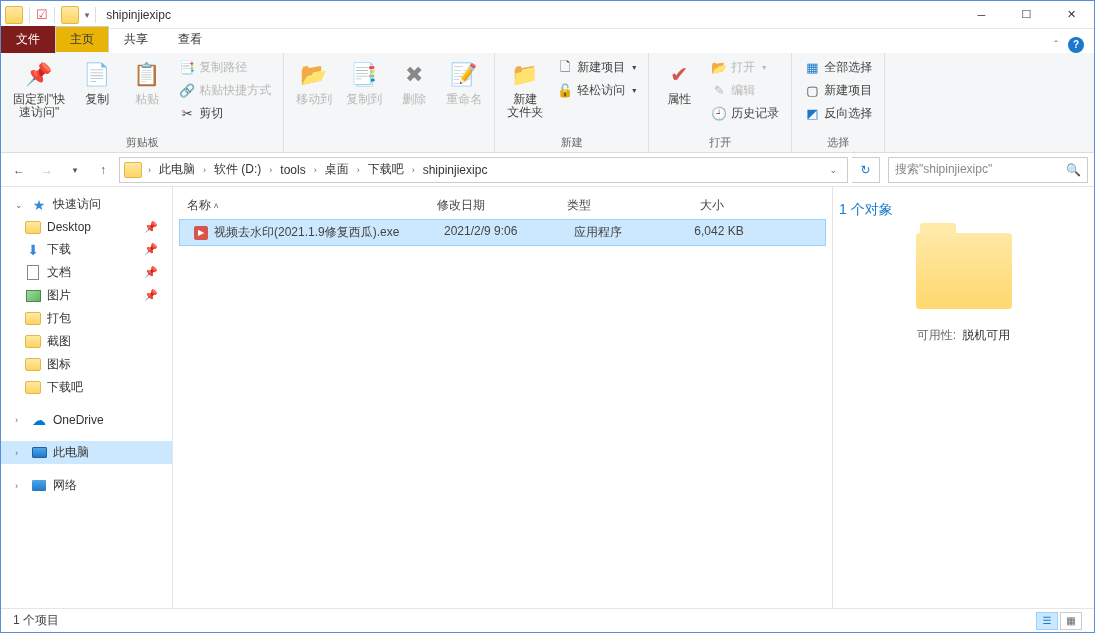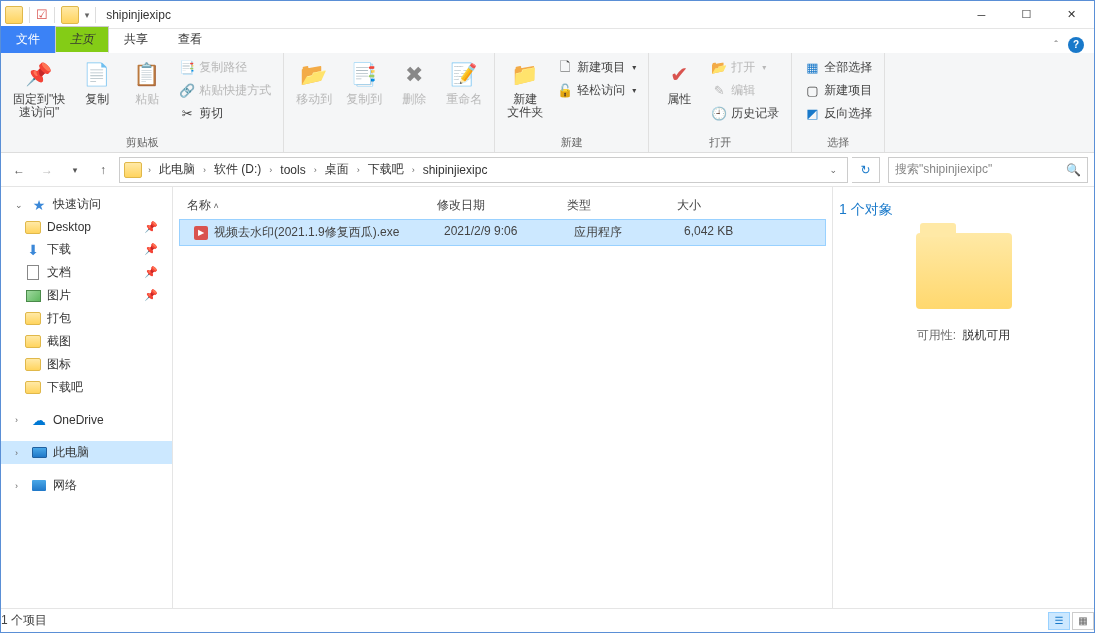--- a/index.html
+++ b/index.html
@@ -9,22 +9,22 @@
 .titlebar .qat .folder-mini { width: 18px; height: 18px; background: linear-gradient(#ffe9a6,#ffd45e); border: 1px solid #e0b84a; border-radius: 2px; }
 .titlebar .sep { width: 1px; height: 16px; background: #ddd; }
 .titlebar .check { color: #d9534f; font-size: 13px; }
 .titlebar .dropdown-arrow { font-size: 9px; color: #666; }
 .titlebar .title { margin-left: 6px; color: #333; }
 .winctrl { margin-left: auto; display: flex; }
 .winctrl div { width: 45px; height: 28px; display: flex; align-items: center; justify-content: center; color: #333; font-size: 11px; }
 
 .tabs { height: 24px; display: flex; align-items: flex-end; background: #fff; }
 .tab { padding: 4px 14px; color: #333; border: 1px solid transparent; cursor: pointer; }
-.tab.file { background: #3b82f6; color: #fff; }
-.tab.active { border: 1px solid #ccc; border-bottom: 1px solid #f5f6f7; background: #84cc16; font-style: italic; }
+.tab.file { background: #7f1d1d; color: #fff; }
+.tab.active { border: 1px solid #ccc; border-bottom: 1px solid #f5f6f7; background: #eab308; }
 .tabs .expand { margin-left: auto; display: flex; align-items: center; gap: 10px; padding-right: 10px; color: #6d6d6d; }
 .tabs .help { width: 16px; height: 16px; border-radius: 50%; background: #1979ca; color: #fff; text-align: center; line-height: 16px; font-size: 10px; font-weight: bold; }
 
 .ribbon { height: 100px; background: #f5f6f7; border-bottom: 1px solid #ddd; display: flex; }
 .group { border-right: 1px solid #e0e0e0; display: flex; flex-direction: column; padding: 4px 8px 2px; }
 .group-body { flex: 1; display: flex; align-items: flex-start; gap: 6px; }
 .group-label { text-align: center; color: #666; font-size: 11px; padding-top: 2px; }
 .bigbtn { display: flex; flex-direction: column; align-items: center; gap: 2px; padding: 2px 4px; color: #444; min-width: 44px; cursor: pointer; }
 .bigbtn.disabled { color: #b8b8b8; }
 .bigbtn .icon { width: 32px; height: 32px; display: flex; align-items: center; justify-content: center; font-size: 22px; }
@@ -62,36 +62,36 @@
 .cloud-ico { color: #0078d4; font-size: 14px; }
 .pc-ico { width: 15px; height: 11px; background: linear-gradient(#4aa8e8,#2078c8); border: 1px solid #2060a0; border-radius: 1px; }
 .net-ico { width: 14px; height: 11px; background: linear-gradient(#4aa8e8,#2078c8); border-radius: 1px; }
 
 .content { flex: 1; display: flex; }
 .filelist { flex: 1; padding: 6px 0; }
 .cols { display: flex; padding: 4px 14px; color: #444; border-bottom: 1px solid transparent; }
 .col-name { flex: 0 0 250px; }
 .col-date { flex: 0 0 130px; }
 .col-type { flex: 0 0 110px; }
-.col-size { flex: 0 0 80px; text-align: left; padding-right: 10px; }
+.col-size { flex: 0 0 80px; text-align: center; padding-right: 10px; }
 .cols.header { color: #444; }
 .cols.header .col-name::after { content: "  ˄"; color: #666; font-size: 9px; }
 .row { border: 1px solid transparent; margin: 0 6px; }
 .row.selected { background: #cce8ff; border: 1px solid #99d1ff; }
 .row .col-name { display: flex; align-items: center; gap: 6px; }
 .exe-ico { width: 14px; height: 14px; background: #d9534f; border-radius: 2px; color:#fff; font-size:8px; text-align:center; line-height:14px; }
 
 .details { width: 262px; border-left: 1px solid #e5e5e5; padding: 14px 6px; color: #333; }
 .details .count { color: #1979ca; font-size: 14px; margin-bottom: 14px; }
 .details .bigfolder { width: 96px; height: 76px; margin: 10px auto 18px; background: linear-gradient(#ffe9a6,#ffd86e); border-radius: 4px; position: relative; }
 .details .bigfolder::before { content:""; position:absolute; top:-10px; left:4px; width:36px; height:14px; background:#ffe9a6; border-radius:3px 3px 0 0; }
 .details .avail { text-align: center; }
 .details .avail .lbl { color: #6a6a6a; margin-right: 6px; }
 
-.status { height: 24px; border-top: 1px solid #e5e5e5; display: flex; align-items: center; padding: 0 0; color: #444; }
+.status { height: 24px; border-top: 1px solid #e5e5e5; display: flex; align-items: center; padding: 0 12px; color: #444; }
 .status .views { margin-left: auto; display: flex; gap: 2px; }
 .status .viewbtn { width: 22px; height: 18px; border: 1px solid #ccc; display:flex; align-items:center; justify-content:center; color:#666; font-size:10px; }
 .status .viewbtn.active { background: #cce8ff; border-color:#99d1ff; color:#1979ca; }
 
 .spacer { height: 10px; }
 </style>
 </head>
 <body>
 
 <div class="titlebar">

